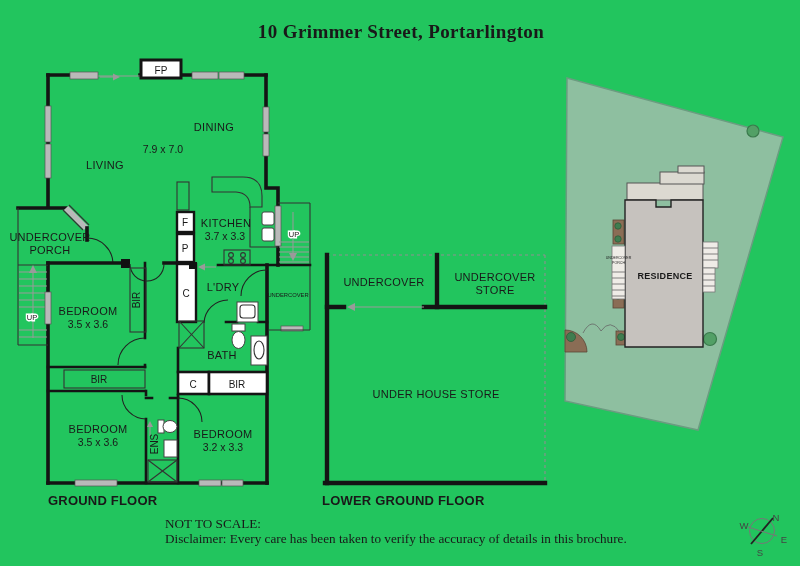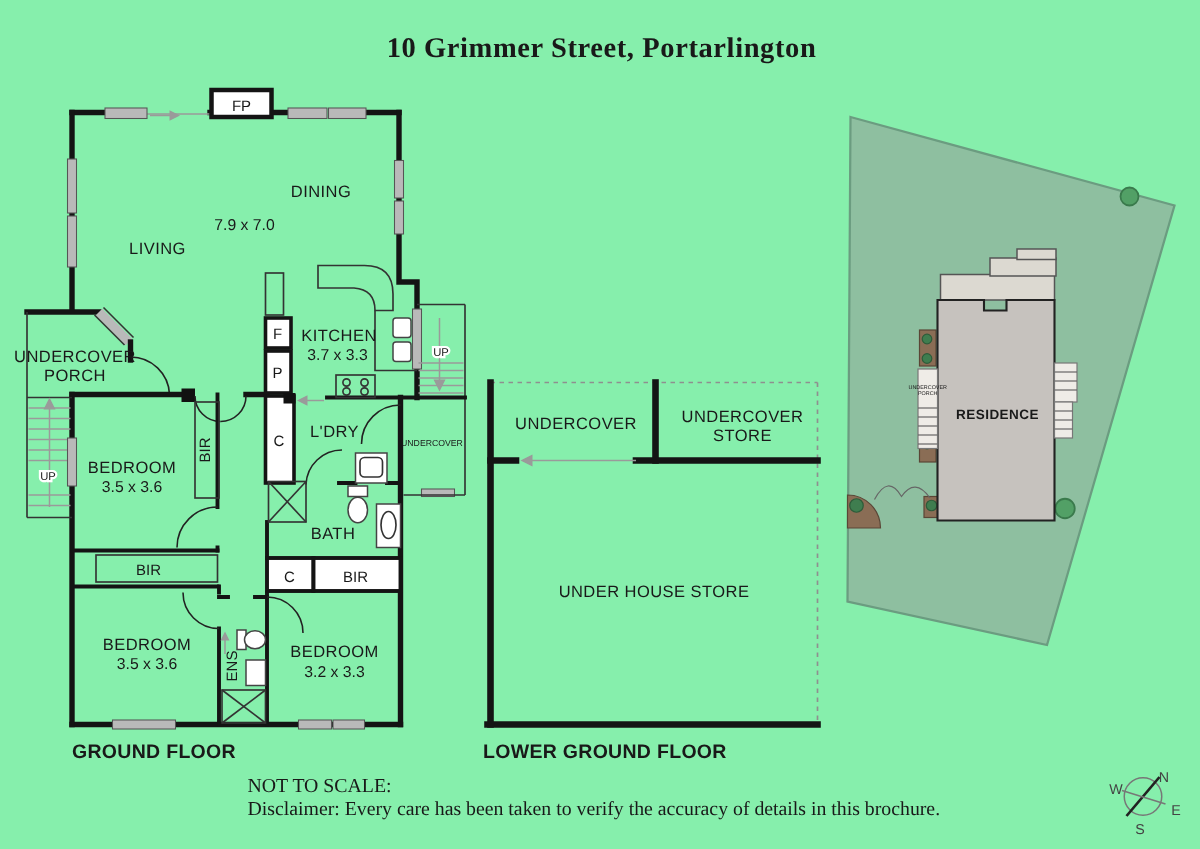--- a/index.html
+++ b/index.html
@@ -1,16 +1,16 @@
 <!DOCTYPE html>
 <html><head>
 <meta charset="utf-8">
 <style>
   html,body{margin:0;padding:0;background:#ffffff;}
-  .page{width:800px;height:566px;position:relative;background:#86efac;overflow:hidden;}
+  .page{width:800px;height:566px;position:relative;background:#22c55e;overflow:hidden;}
   svg{display:block;}
   
   .wall{stroke:#141414;stroke-width:3.6;fill:none;stroke-linecap:square}
   .wall2{stroke:#141414;stroke-width:2.6;fill:none;stroke-linecap:square}
   .wallL{stroke:#141414;stroke-width:4.4;fill:none;stroke-linecap:square}
   .thin{stroke:#333;stroke-width:1.1;fill:none}
   .thin2{stroke:#666;stroke-width:.8;fill:none}
   .gray{stroke:#9a9a9a;stroke-width:1;fill:none}
   .dash{stroke:#8f8f8f;stroke-width:1.1;stroke-dasharray:3 3;fill:none}
   .arc{stroke:#222;stroke-width:1.05;fill:none}

